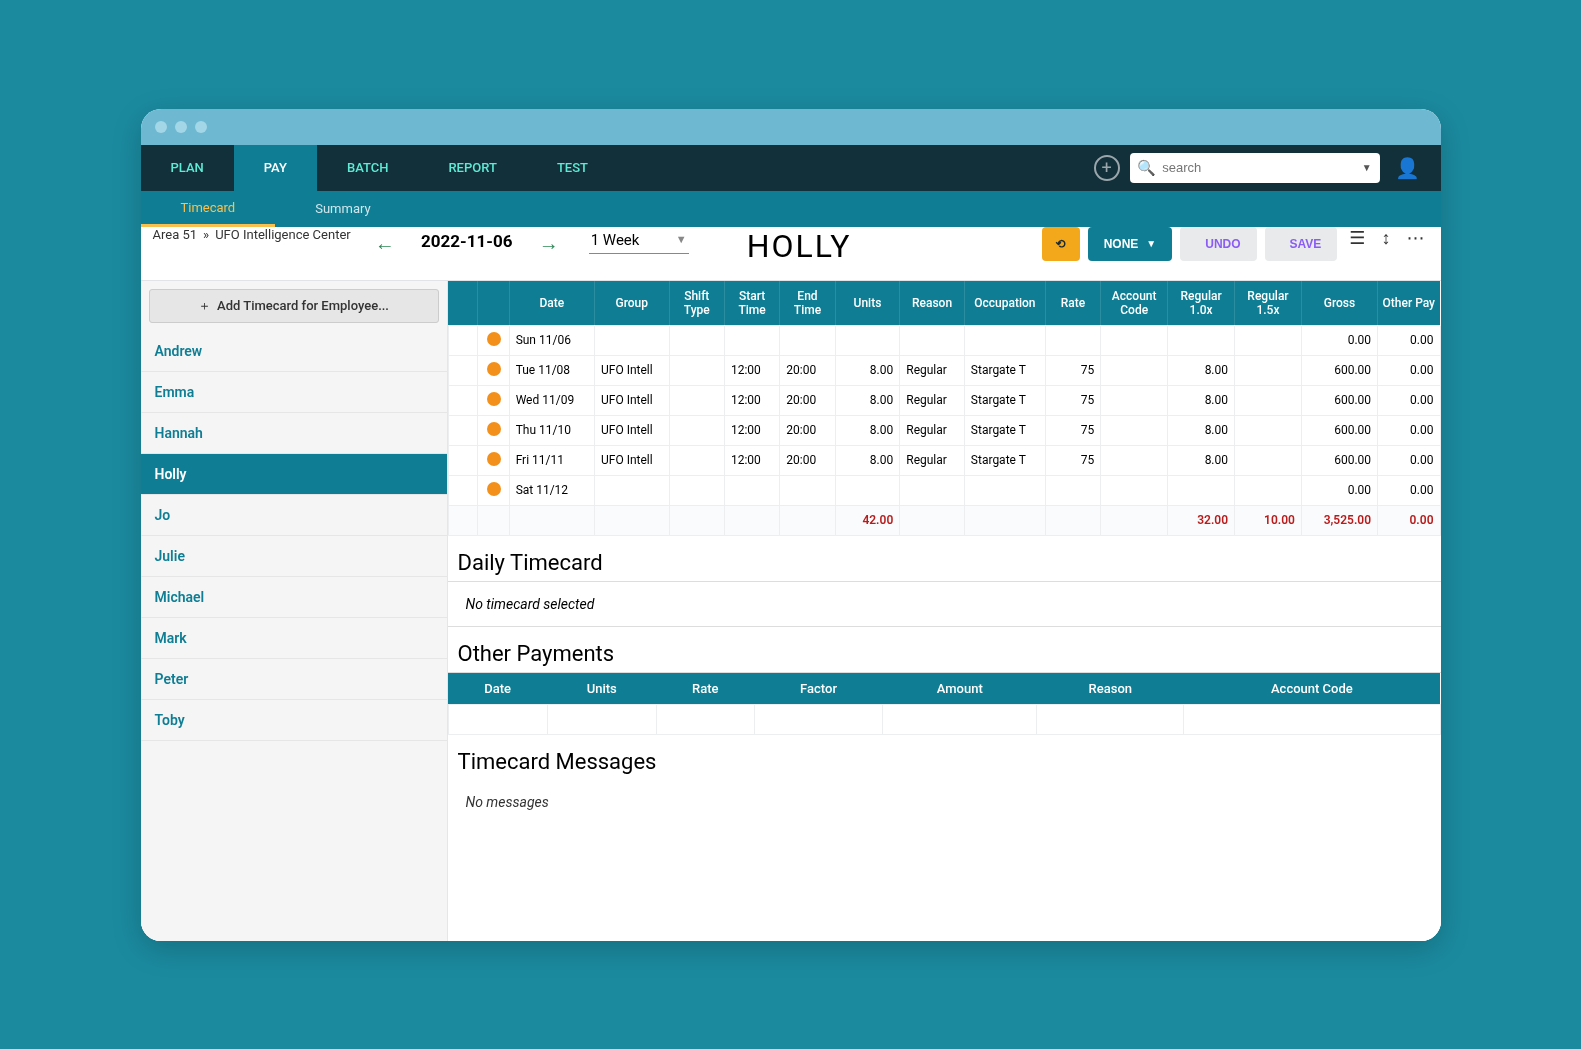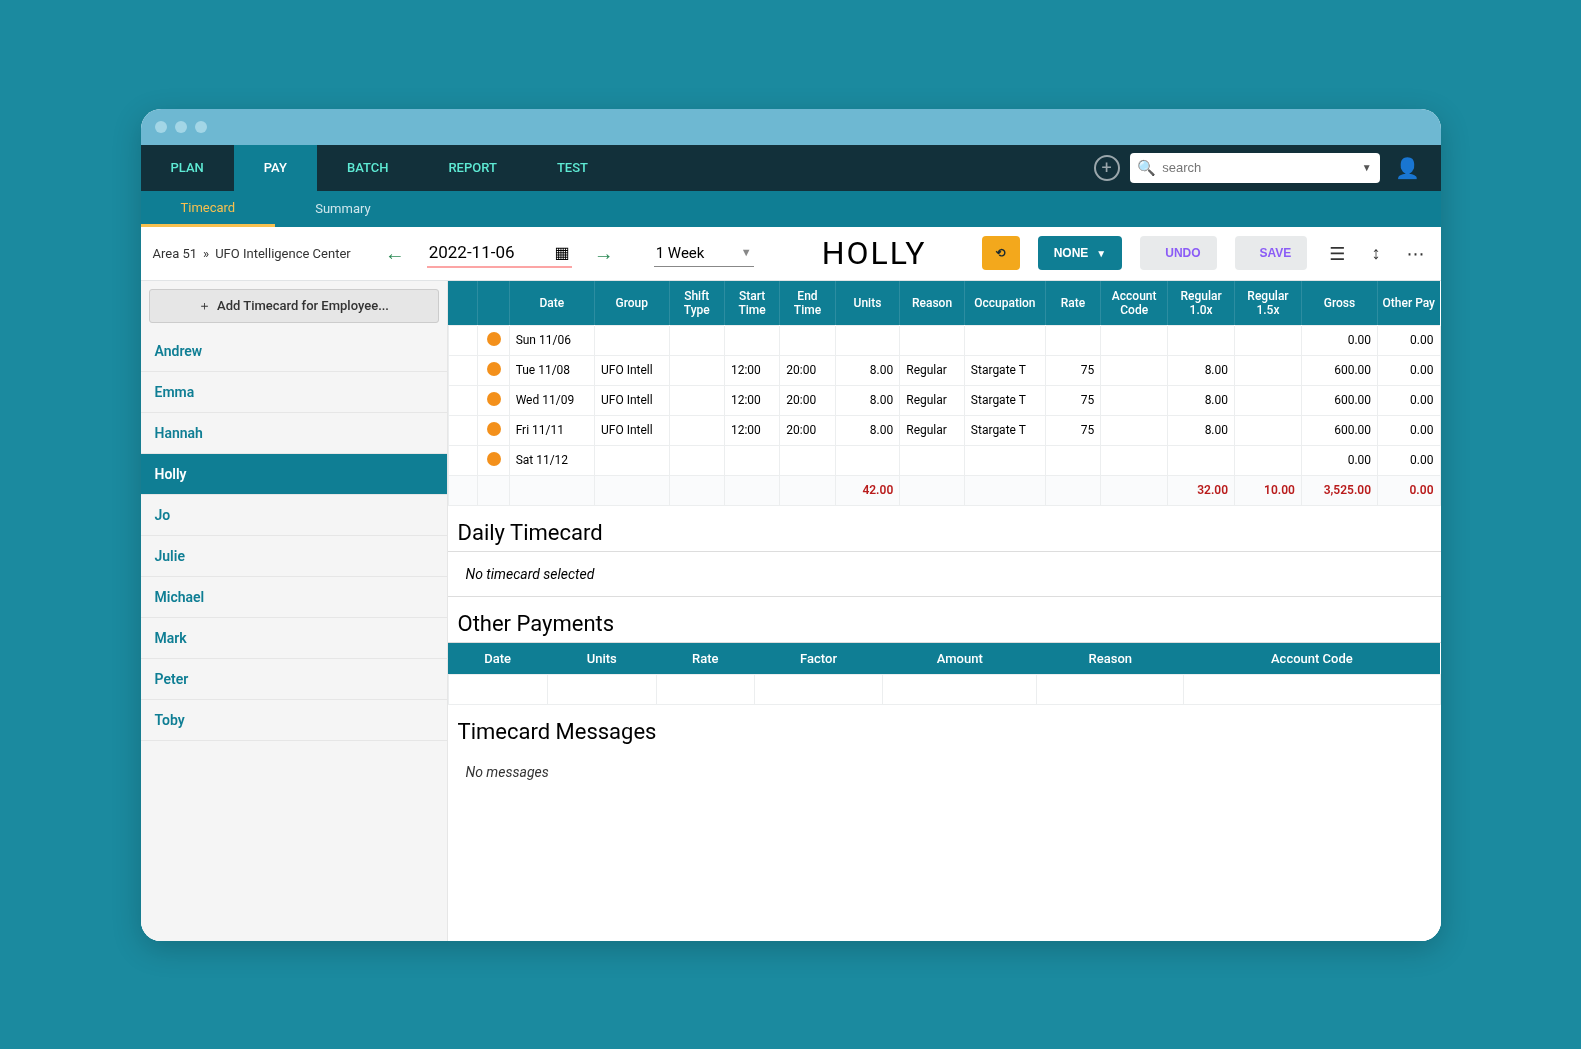--- a/index.html
+++ b/index.html
@@ -58,27 +58,27 @@
   .subnav {
     background: #0f7e94; height: 36px; display:flex; align-items:stretch;
   }
   .subnav .sub {
     padding: 0 40px; display:flex; align-items:center; font-size:13px;
     color:#cfe6ec; cursor:pointer;
   }
   .subnav .sub.active { color:#f7c04f; border-bottom:3px solid #f7c04f; }
   .toolbar {
     height:54px; background:#fff; border-bottom:1px solid #e1e4e6;
-    display:flex; align-items:center; padding: 0 12px; gap:18px;
+    display:flex; align-items:flex-start; padding: 0 12px; gap:8px;
   }
   .breadcrumb { font-size:13px; color:#333; display:flex; align-items:center; gap:6px; margin-right:12px;}
   .nav-arrow { color:#2e8b57; font-size:20px; cursor:pointer; padding:4px; }
   .date-field {
-    font-size:17px; font-weight:400; padding:4px 2px;
-    border-bottom:2px solid #fca5a5; min-width:120px; display:flex; align-items:center; gap:40px;
+    font-size:17px; font-weight:700; padding:4px 2px;
+    border-bottom:2px solid #fca5a5; min-width:120px; display:flex; align-items:center; gap:40px;flex-direction:column;
   }
   .cal-ic { font-size:16px; }
   .range-field {
     font-size:15px; padding:4px 2px; border-bottom:1px solid #888;
     min-width:100px; display:flex; align-items:center; justify-content:space-between;
     margin-left:18px; cursor:pointer;
   }
   .range-field .caret {color:#888;font-size:11px;}
   .employee-name {
     font-size:32px; letter-spacing:2px; font-weight:400; margin-left:50px;
@@ -290,20 +290,38 @@
               <td class="num">75</td>
               <td></td>
               <td class="num">8.00</td>
               <td class="num"></td>
               <td class="num">600.00</td>
               <td class="num">0.00</td>
             </tr>
             <tr>
               <td class="dot-cell"></td>
               <td class="dot-cell"><span class="orange-dot"></span></td>
+              <td>Thu 11/10</td>
+              <td>UFO Intell</td>
+              <td></td>
+              <td>12:00</td>
+              <td>20:00</td>
+              <td class="num">8.00</td>
+              <td>Regular</td>
+              <td>Stargate T</td>
+              <td class="num">75</td>
+              <td></td>
+              <td class="num">8.00</td>
+              <td class="num"></td>
+              <td class="num">600.00</td>
+              <td class="num">0.00</td>
+            </tr>
+            <tr>
+              <td class="dot-cell"></td>
+              <td class="dot-cell"><span class="orange-dot"></span></td>
               <td>Fri 11/11</td>
               <td>UFO Intell</td>
               <td></td>
               <td>12:00</td>
               <td>20:00</td>
               <td class="num">8.00</td>
               <td>Regular</td>
               <td>Stargate T</td>
               <td class="num">75</td>
               <td></td>

